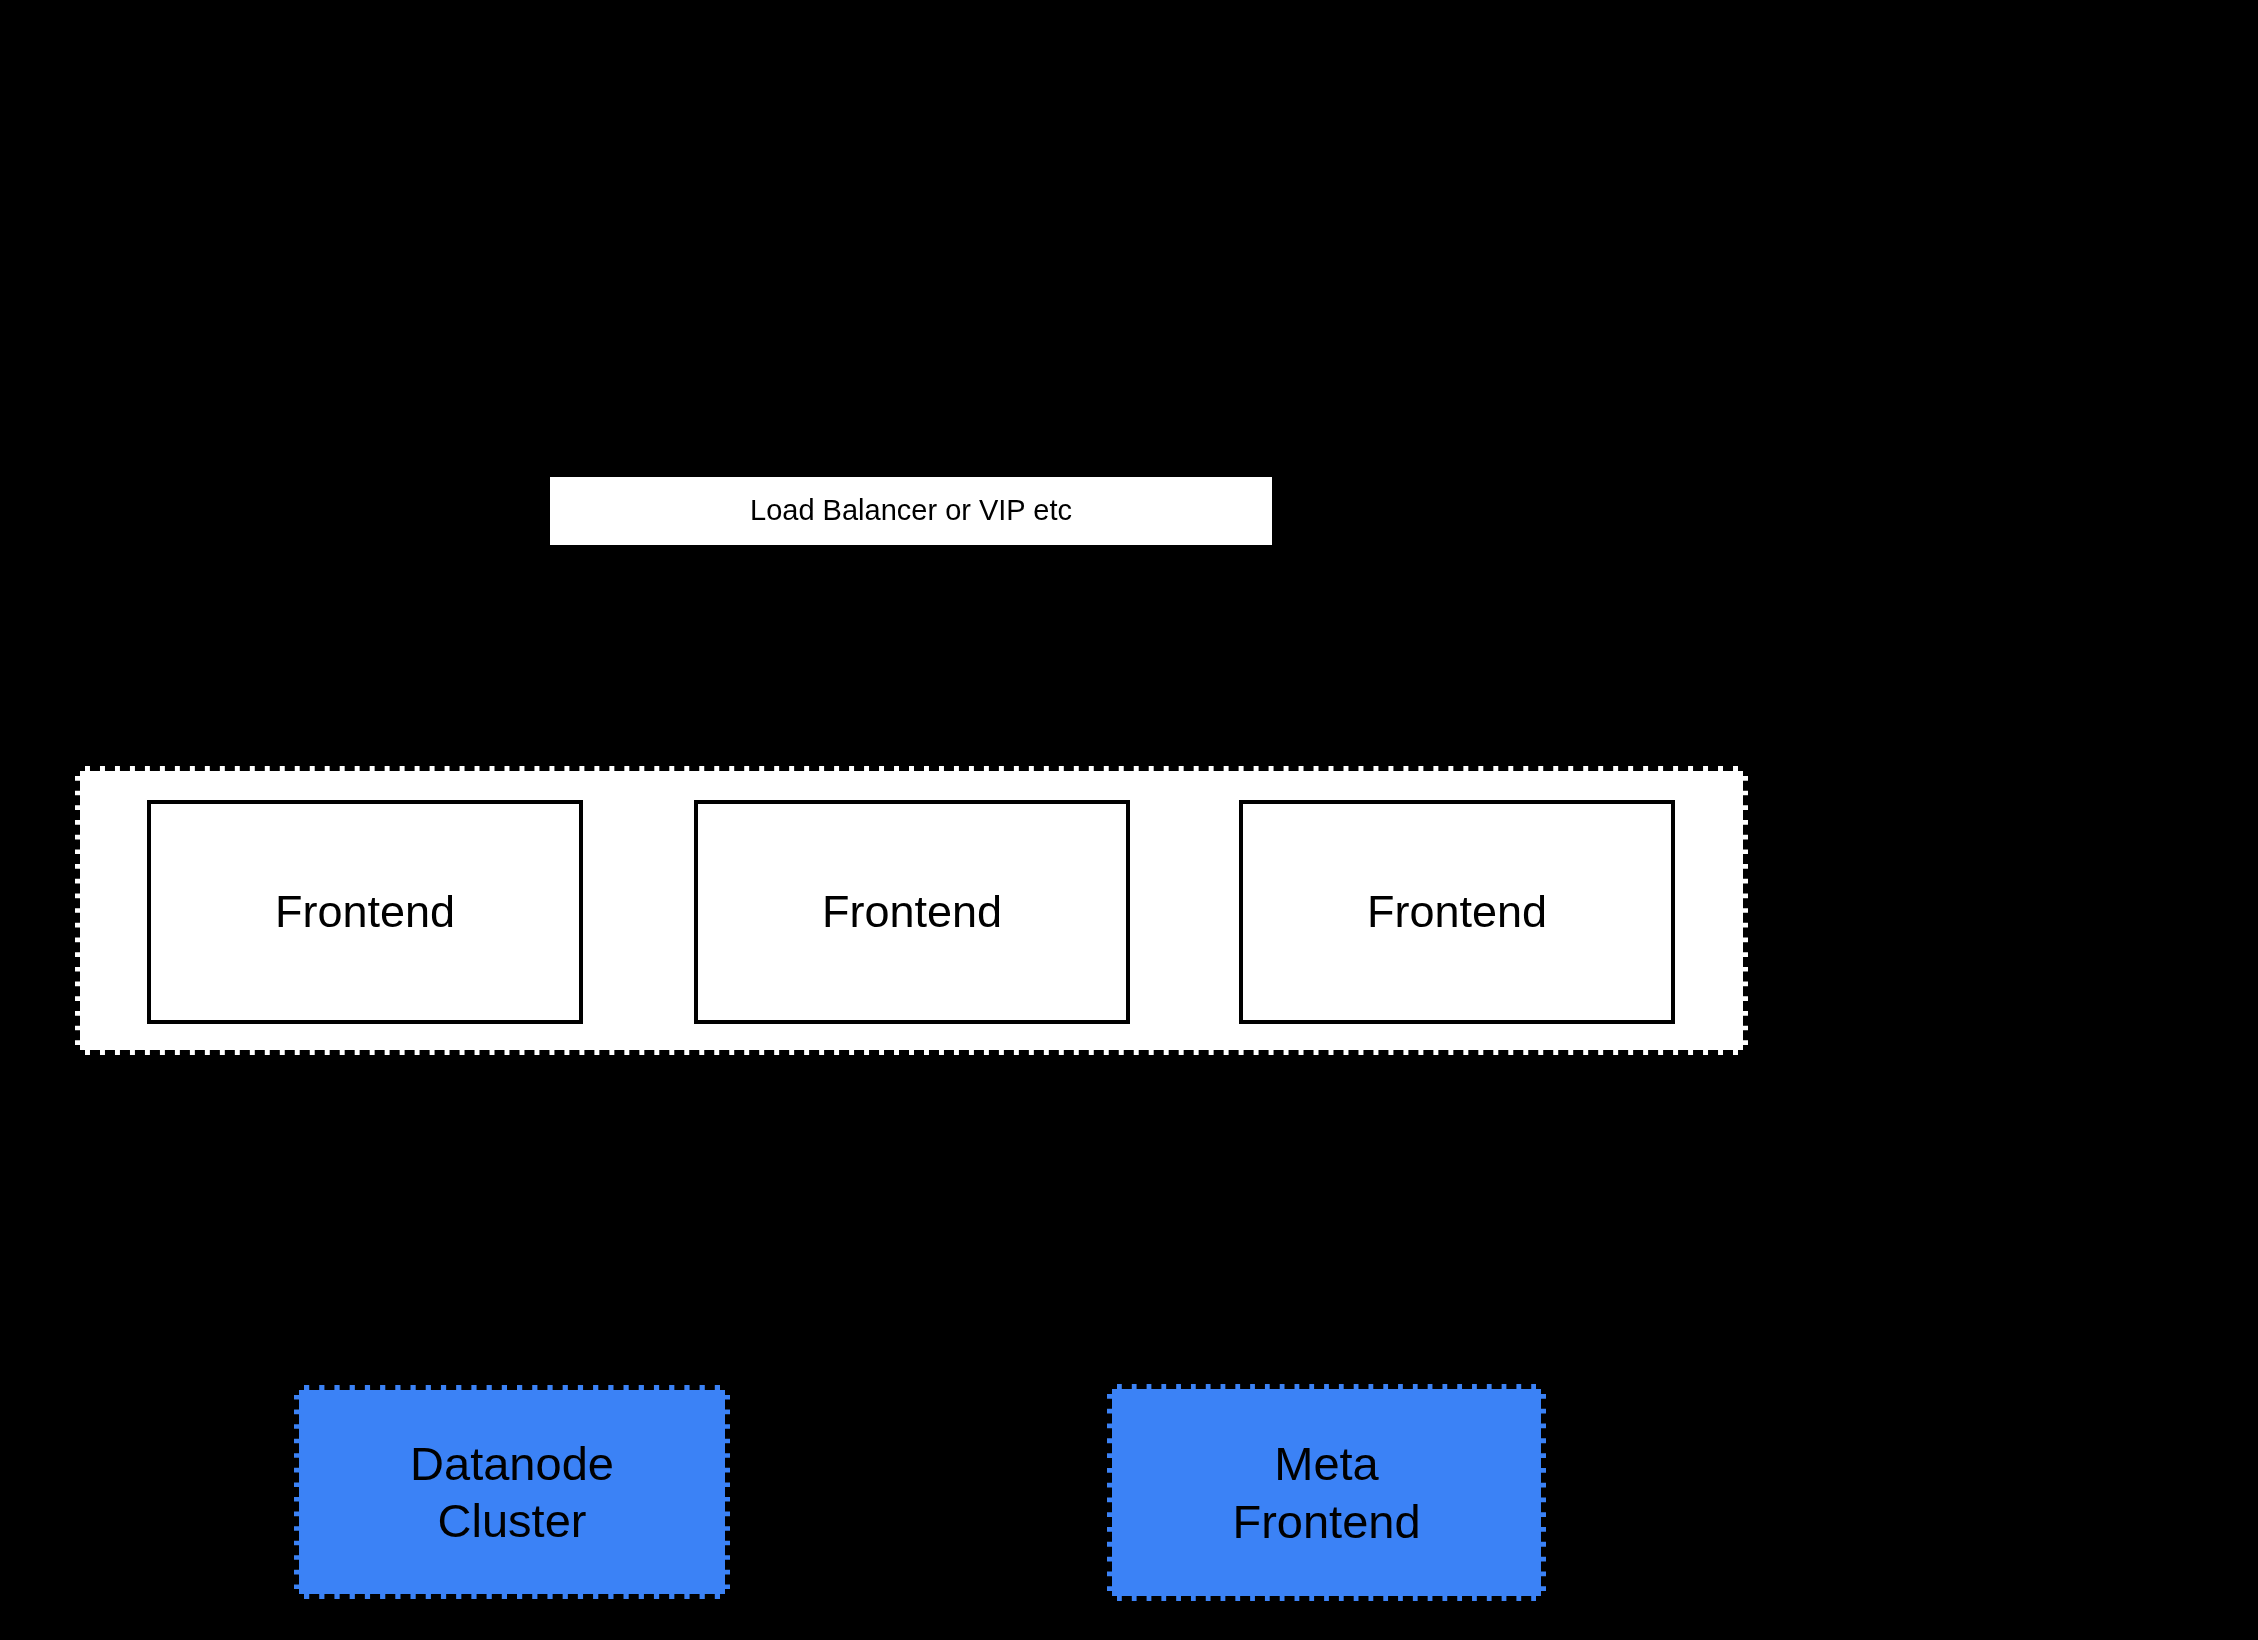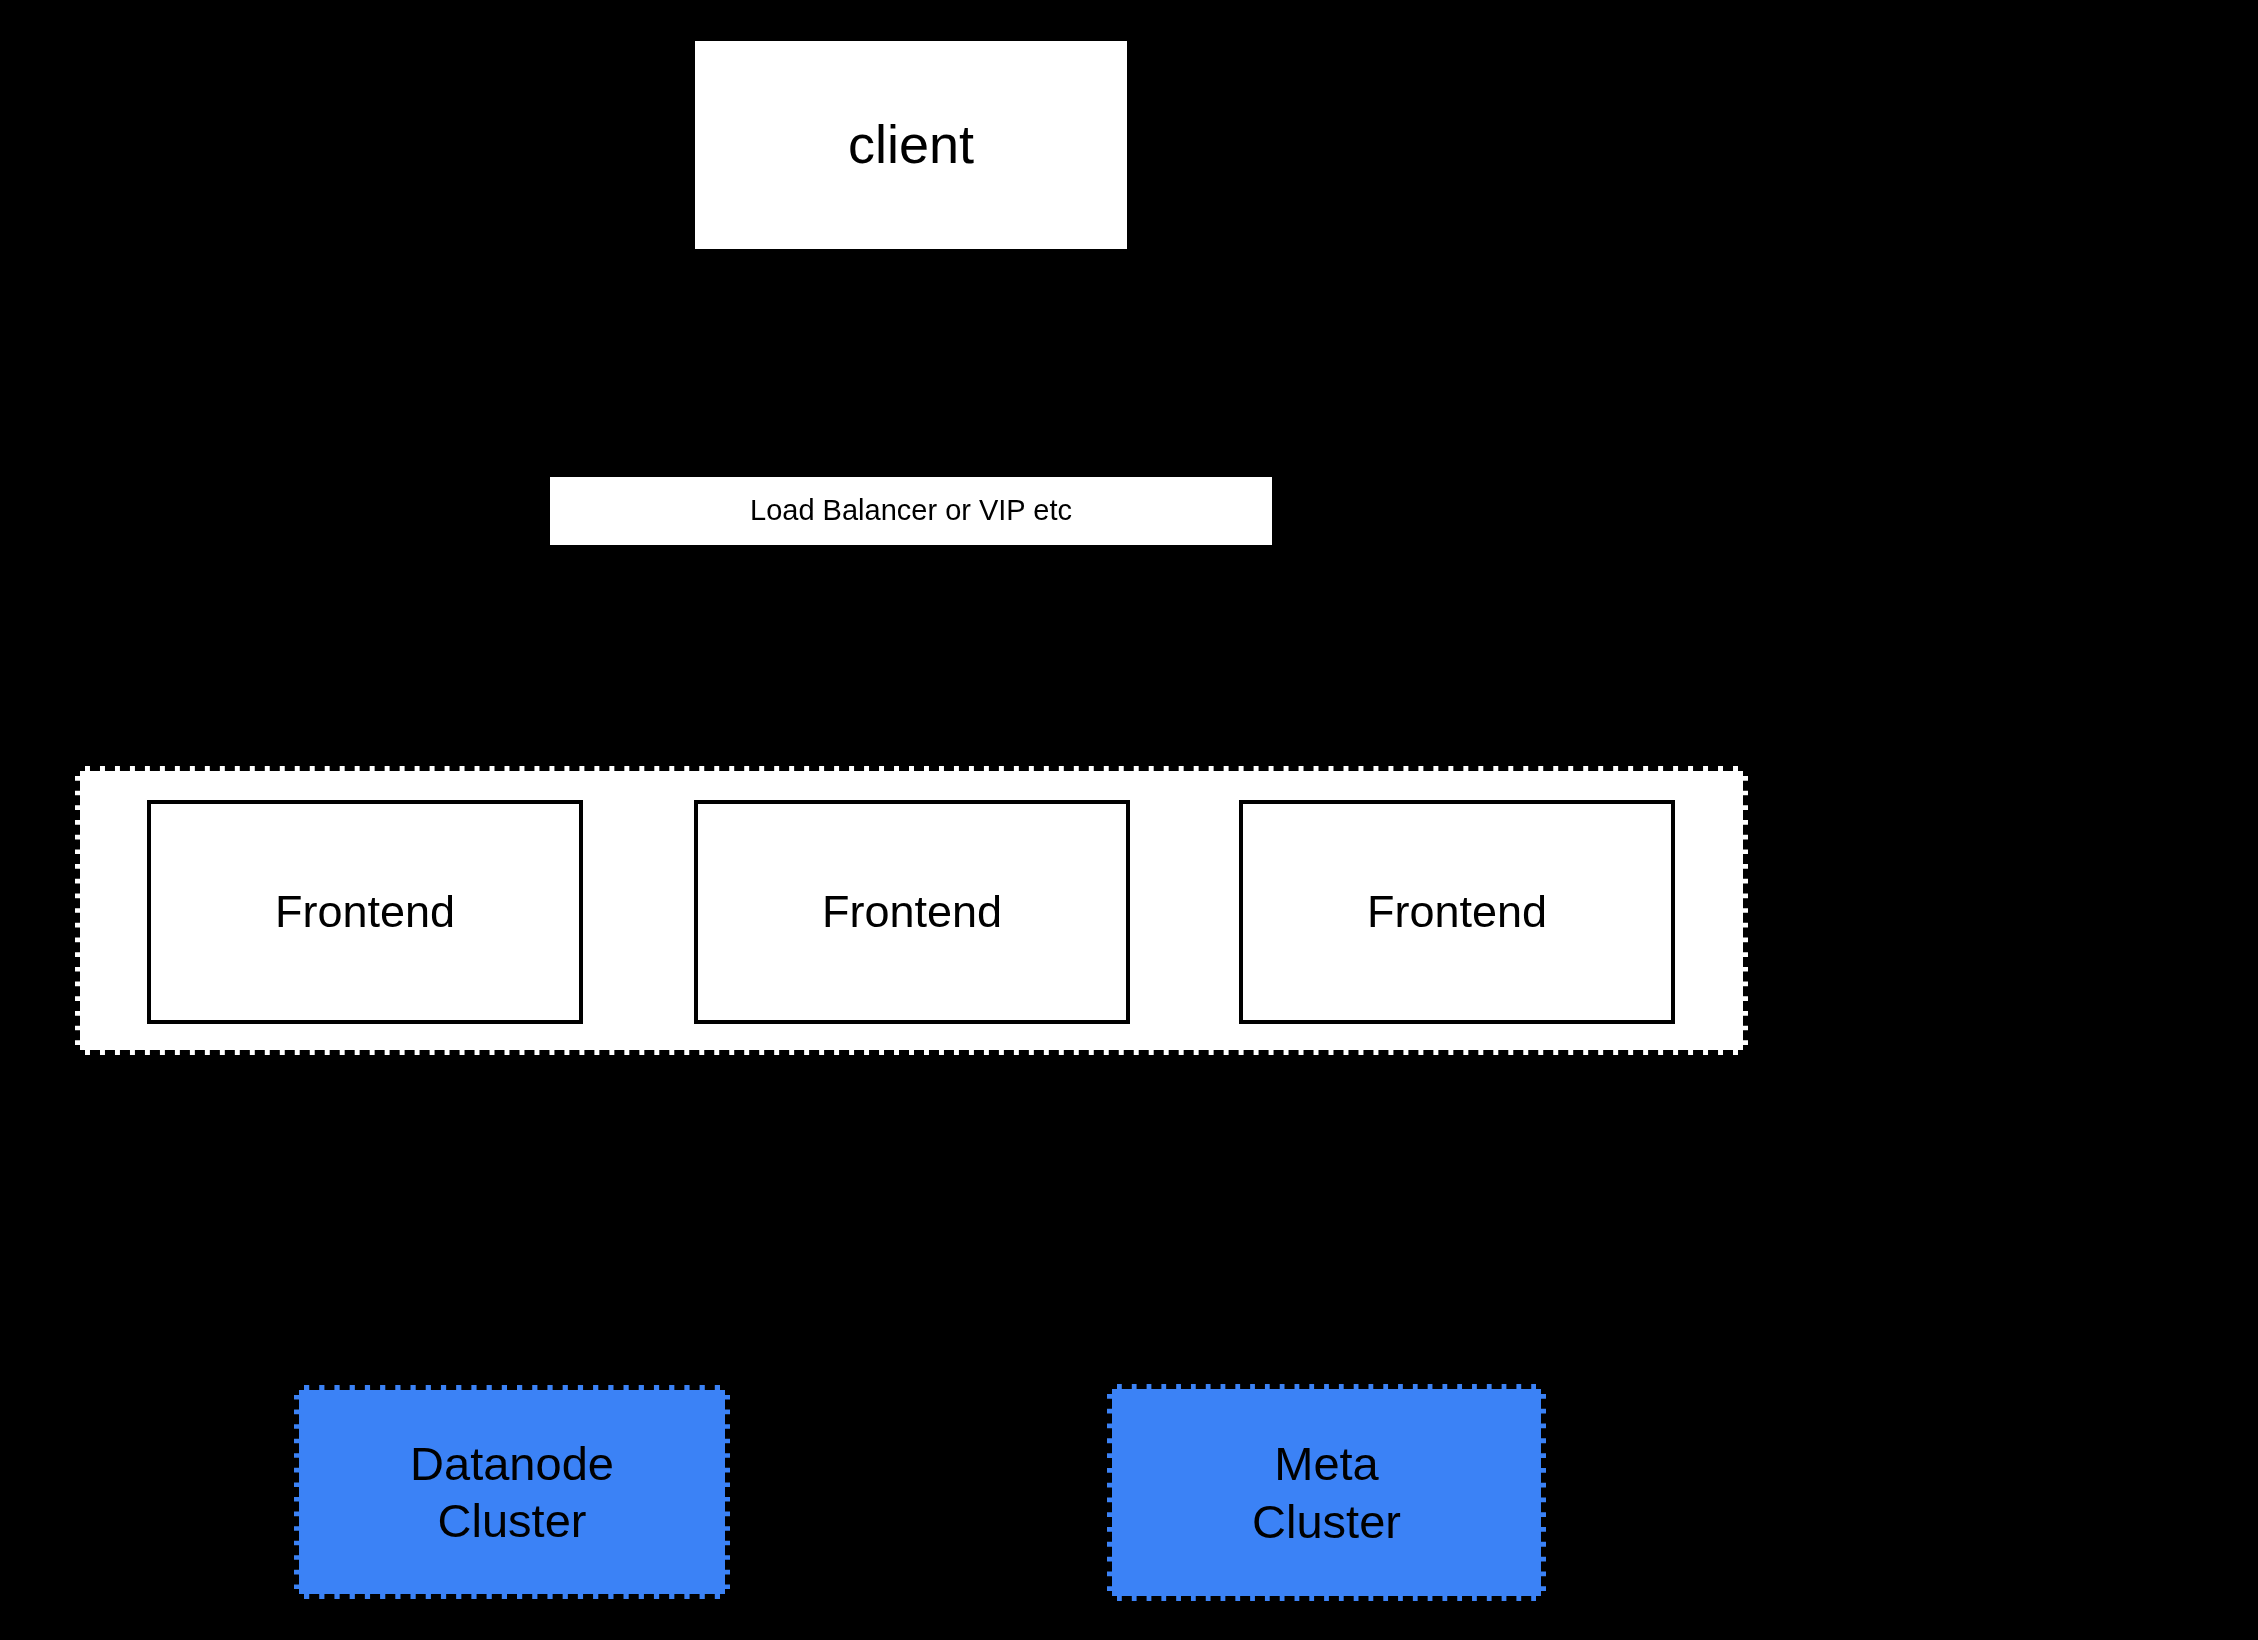--- a/index.html
+++ b/index.html
@@ -88,32 +88,31 @@
     top: 1384px;
     width: 439px;
     height: 217px;
   }
 </style>
 </head>
 <body>
 
 <div id="canvas">
 
-  <div class="node client-node">client</div>
 
   <div class="node lb-node">Load Balancer or VIP etc</div>
 
   <div class="frontend-cluster"></div>
 
   <div class="node frontend-node frontend-1">Frontend</div>
 
   <div class="node frontend-node frontend-2">Frontend</div>
 
   <div class="node frontend-node frontend-3">Frontend</div>
 
   <div class="node cluster-node datanode-cluster">Datanode
 Cluster</div>
 
   <div class="node cluster-node meta-cluster">Meta
-Cluster</div>
+Frontend</div>
 
 </div>
 
 
 </body></html>

